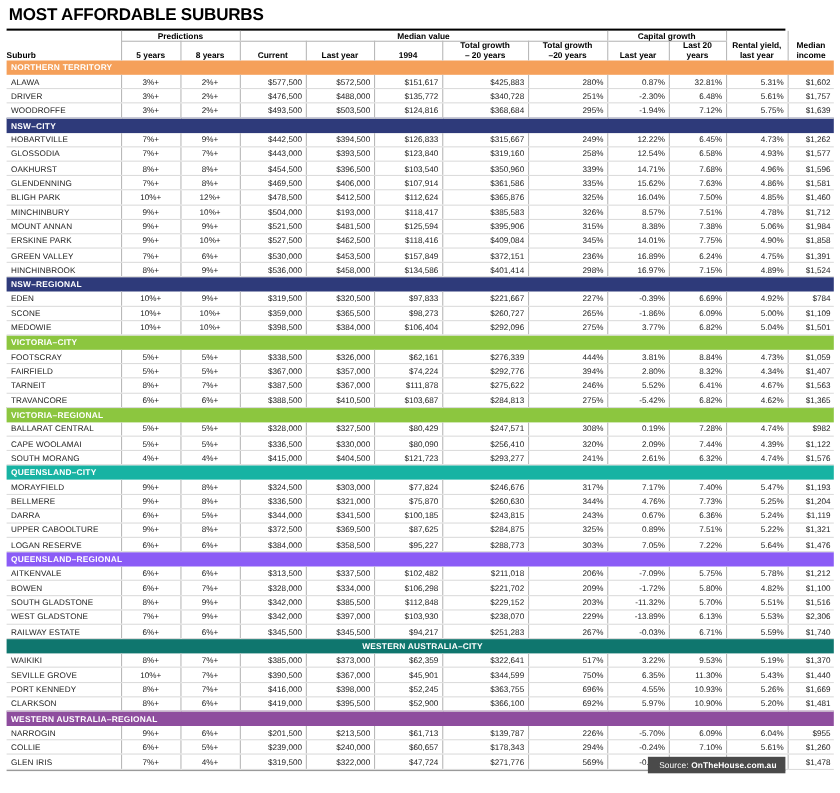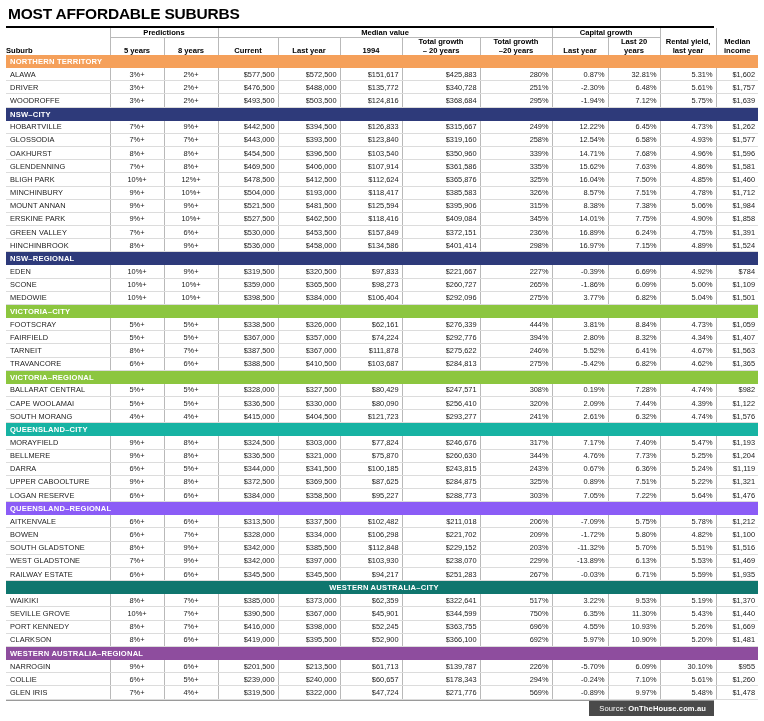--- a/index.html
+++ b/index.html
@@ -87,21 +87,21 @@
     letter-spacing: 0.1px;
   }
   tr.datarow td.c {
     text-align: center;
   }
   tr.region td { border-bottom: none; }
 
   .footer {
     position: absolute;
     right: 6px;
-    bottom: 5px;
+    bottom: 18px;
     background: #4a4a4a;
     color: #ffffff;
     font-size: 7.6px;
     padding: 3px 8px 3px 10px;
     letter-spacing: 0.1px;
   }
   .footer b { font-weight: bold; }
   .bottomrule {
     position: absolute;
     left: 6px;
@@ -615,35 +615,35 @@
           <td class="c vline">7%+</td>
           <td class="c vline">9%+</td>
           <td class="vline">$342,000</td>
           <td class="vline">$397,000</td>
           <td class="vline">$103,930</td>
           <td class="vline">$238,070</td>
           <td class="vline">229%</td>
           <td class="vline">-13.89%</td>
           <td class="vline">6.13%</td>
           <td class="vline">5.53%</td>
-          <td class="vline">$1,469</td>
+          <td class="vline">$2,306</td>
         </tr>
         <tr class="datarow">
           <td class="suburb">RAILWAY ESTATE</td>
           <td class="c vline">6%+</td>
           <td class="c vline">6%+</td>
           <td class="vline">$345,500</td>
           <td class="vline">$345,500</td>
           <td class="vline">$94,217</td>
           <td class="vline">$251,283</td>
           <td class="vline">267%</td>
           <td class="vline">-0.03%</td>
           <td class="vline">6.71%</td>
           <td class="vline">5.59%</td>
-          <td class="vline">$1,935</td>
+          <td class="vline">$1,740</td>
         </tr>
         <tr class="region">
           <td colspan="12" style="background: #0f766e; text-align: center;">WESTERN AUSTRALIA–CITY</td>
         </tr>
         <tr class="datarow">
           <td class="suburb">WAIKIKI</td>
           <td class="c vline">8%+</td>
           <td class="c vline">7%+</td>
           <td class="vline">$385,000</td>
           <td class="vline">$373,000</td>
@@ -704,21 +704,21 @@
           <td class="suburb">NARROGIN</td>
           <td class="c vline">9%+</td>
           <td class="c vline">6%+</td>
           <td class="vline">$201,500</td>
           <td class="vline">$213,500</td>
           <td class="vline">$61,713</td>
           <td class="vline">$139,787</td>
           <td class="vline">226%</td>
           <td class="vline">-5.70%</td>
           <td class="vline">6.09%</td>
-          <td class="vline">30.10%</td>
+          <td class="vline">6.04%</td>
           <td class="vline">$955</td>
         </tr>
         <tr class="datarow">
           <td class="suburb">COLLIE</td>
           <td class="c vline">6%+</td>
           <td class="c vline">5%+</td>
           <td class="vline">$239,000</td>
           <td class="vline">$240,000</td>
           <td class="vline">$60,657</td>
           <td class="vline">$178,343</td>

